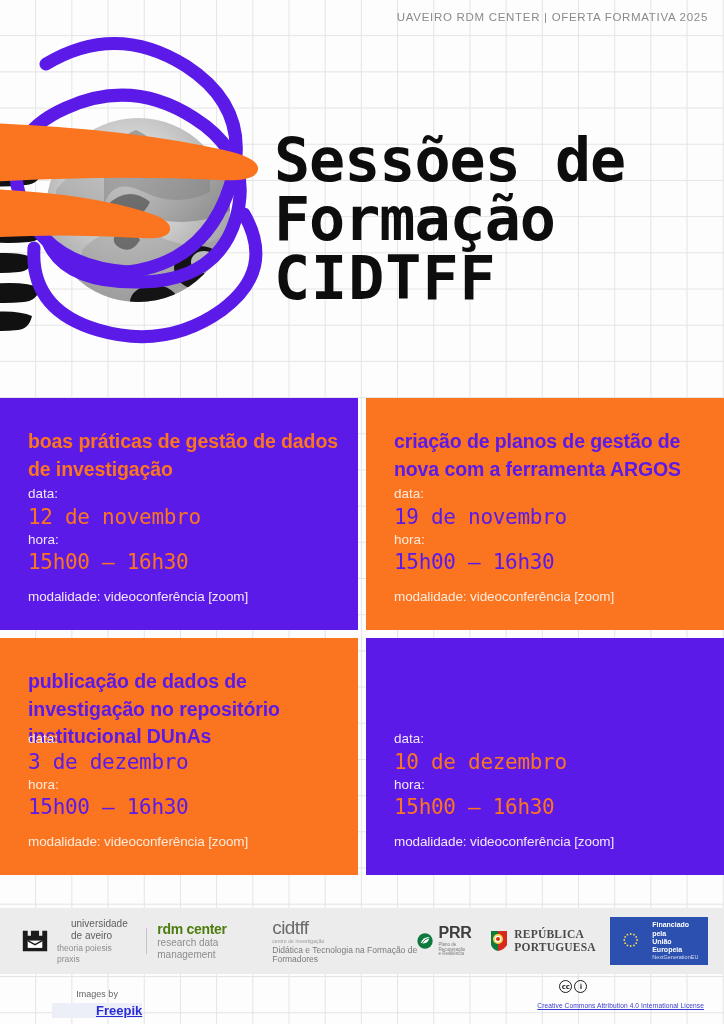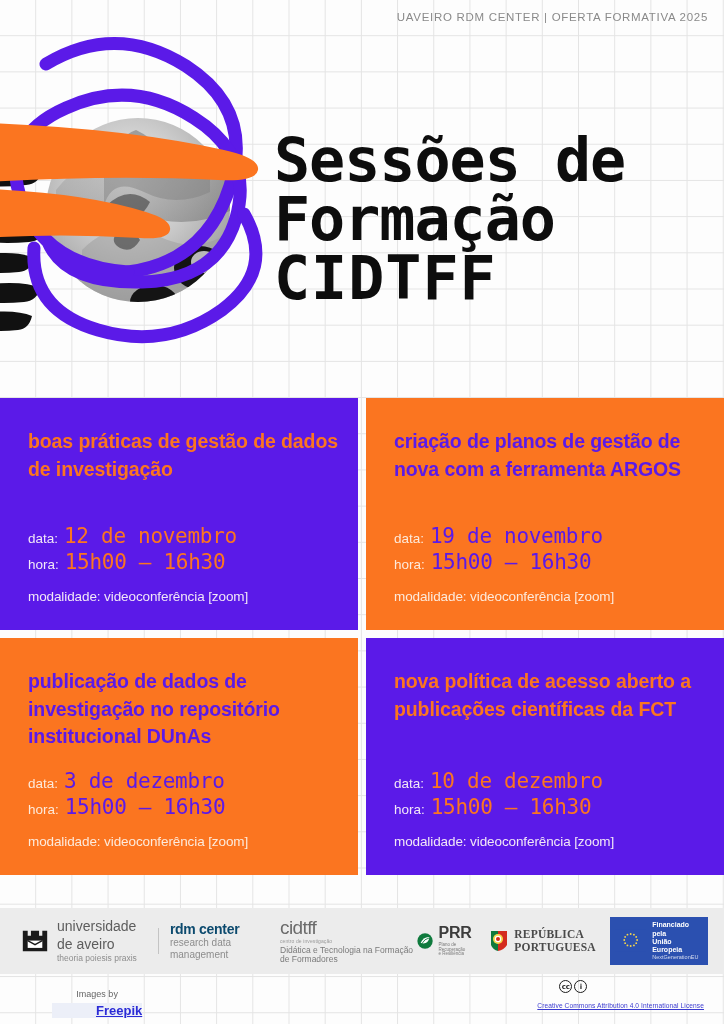--- a/index.html
+++ b/index.html
@@ -112,20 +112,21 @@
     left: 28px;
     bottom: 26px;
     width: calc(100% - 44px);
   }
   .meta-row {
     display: flex;
     align-items: baseline;
     gap: 6px;
     line-height: 1.0;
     margin-bottom: 5px;
+    flex-direction: column;
   }
   .meta-label {
     font-size: 13.5px;
     font-weight: 400;
     color: #f2e7f7;
     white-space: nowrap;
   }
   .card.orange .meta-label { color: #fdeadb; }
 
   .meta-value {
@@ -165,29 +166,29 @@
   }
   .logo-left  { margin-left: 22px; }
   .logo-right { margin-left: auto; margin-right: 16px; gap: 14px; }
 
   .ua-logo { display: flex; align-items: center; gap: 9px; }
   .ua-mark {
     width: 26px; height: 22px;
     flex: 0 0 auto;
   }
   .ua-words { line-height: 1.25; }
-  .ua-words .l1 { font-size: 14px; color: #5d5d5d; }
+  .ua-words .l1 { font-size: 10px; color: #5d5d5d; margin-left: 14px; }
   .ua-words .l2 { font-size: 8.5px; color: #8d8d8d; }
 
   .divider {
     width: 1px; height: 26px; background: #c4c4c4;
   }
 
   .rdm-words { line-height: 1.2; }
-  .rdm-words .l1 { font-size: 14px; font-weight: 700; color: #0c4a6e; letter-spacing: -0.3px; }
+  .rdm-words .l1 { font-size: 14px; font-weight: 700; color: #4d7c0f; letter-spacing: -0.3px; }
   .rdm-words .l2 { font-size: 10px; color: #8d8d8d; }
 
   .cidtff { line-height: 1.05; margin-left: 12px; }
   .cidtff .l1 { font-size: 19px; color: #6b6b6b; letter-spacing: -0.6px; }
   .cidtff .l2 { font-size: 5px; color: #9a9a9a; letter-spacing: 0.1px; margin-top: 1px; }
   .cidtff .l3 { font-size: 8.5px; color: #7a7a7a; margin-top: 1px; }
 
   .prr { display: flex; align-items: center; gap: 5px; }
   .prr-words { line-height: 1.05; }
   .prr-words .l1 { font-size: 16px; font-weight: 700; color: #3d3d3d; letter-spacing: -0.3px; }
@@ -362,21 +363,20 @@
         </div>
         <div class="meta-row">
           <span class="meta-label">hora:</span>
           <span class="meta-value">15h00 – 16h30</span>
         </div>
         <div class="modality">modalidade: videoconferência [zoom]</div>
       </div>
     </div>
 
     <div class="card purple">
-      <div class="card-title">nova política de acesso aberto a publicações científicas da FCT</div>
       <div class="meta">
         <div class="meta-row">
           <span class="meta-label">data:</span>
           <span class="meta-value">10 de dezembro</span>
         </div>
         <div class="meta-row">
           <span class="meta-label">hora:</span>
           <span class="meta-value">15h00 – 16h30</span>
         </div>
         <div class="modality">modalidade: videoconferência [zoom]</div>

